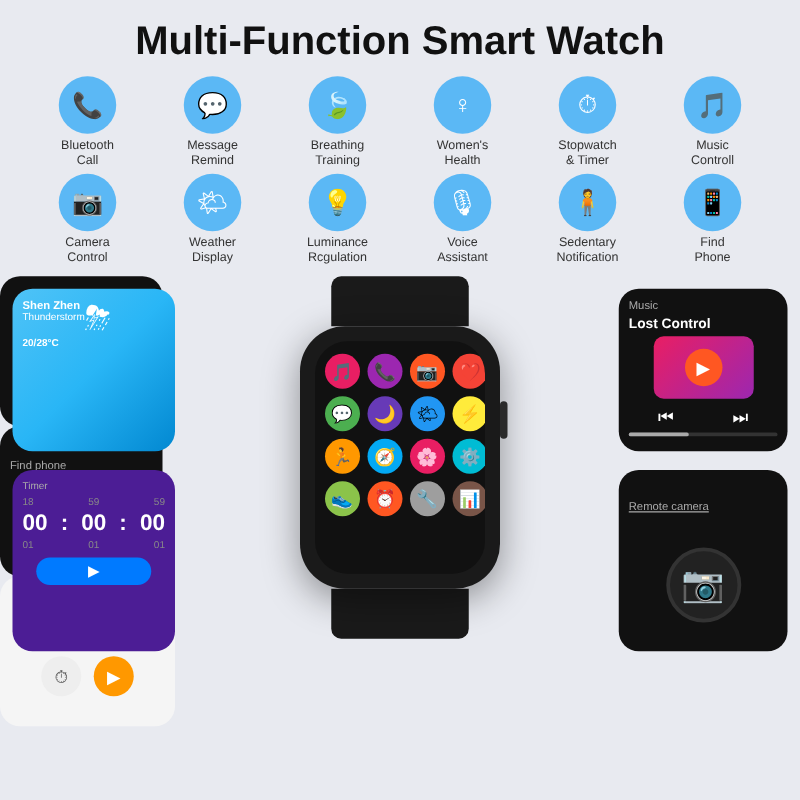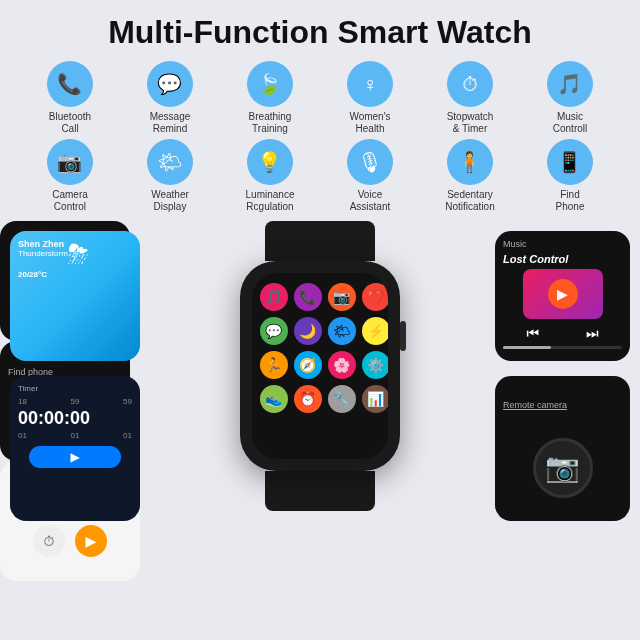--- a/index.html
+++ b/index.html
@@ -155,29 +155,29 @@
     .weather-temp sup { font-size: 14px; margin-top: 4px; }
     .weather-range { font-size: 8px; font-weight: bold; }
     .weather-bottom { display: flex; justify-content: space-between; margin-top: 6px; font-size: 8px; }
 
     
     .timer-screen {
       left: 10px;
       top: 155px;
       width: 130px;
       height: 145px;
-      background: #0f172a;
+      background: #4c1d95;
       border-radius: 16px;
       color: white;
       padding: 8px;
     }
 
     .timer-label { font-size: 8px; color: #aaa; margin-bottom: 4px; }
     .timer-row { display: flex; justify-content: space-between; font-size: 8px; color: #888; margin-bottom: 2px; }
-    .timer-digits { display: flex; font-size: 18px; font-weight: bold; color: white; margin-bottom: 2px; }
+    .timer-digits { display: flex; justify-content: space-between; font-size: 18px; font-weight: bold; color: white; margin-bottom: 2px; }
     .timer-colon { color: white; }
     .timer-play-btn {
       background: #007aff;
       border: none;
       border-radius: 20px;
       width: 80%;
       margin: 6px auto 0;
       display: block;
       padding: 4px;
       color: white;
@@ -191,21 +191,21 @@
       top: 10px;
       width: 135px;
       height: 130px;
       background: #111;
       border-radius: 16px;
       color: white;
       padding: 8px;
     }
 
     .music-label { font-size: 9px; color: #aaa; }
-    .music-title { font-size: 11px; font-weight: bold; margin: 4px 0; font-style: italic; }
+    .music-title { font-size: 11px; font-weight: bold; margin: 4px 0; }
     .music-thumb {
       width: 80px;
       height: 50px;
       background: linear-gradient(135deg, #e91e63, #9c27b0);
       border-radius: 8px;
       margin: 0 auto;
       display: flex;
       align-items: center;
       justify-content: center;
       position: relative;

